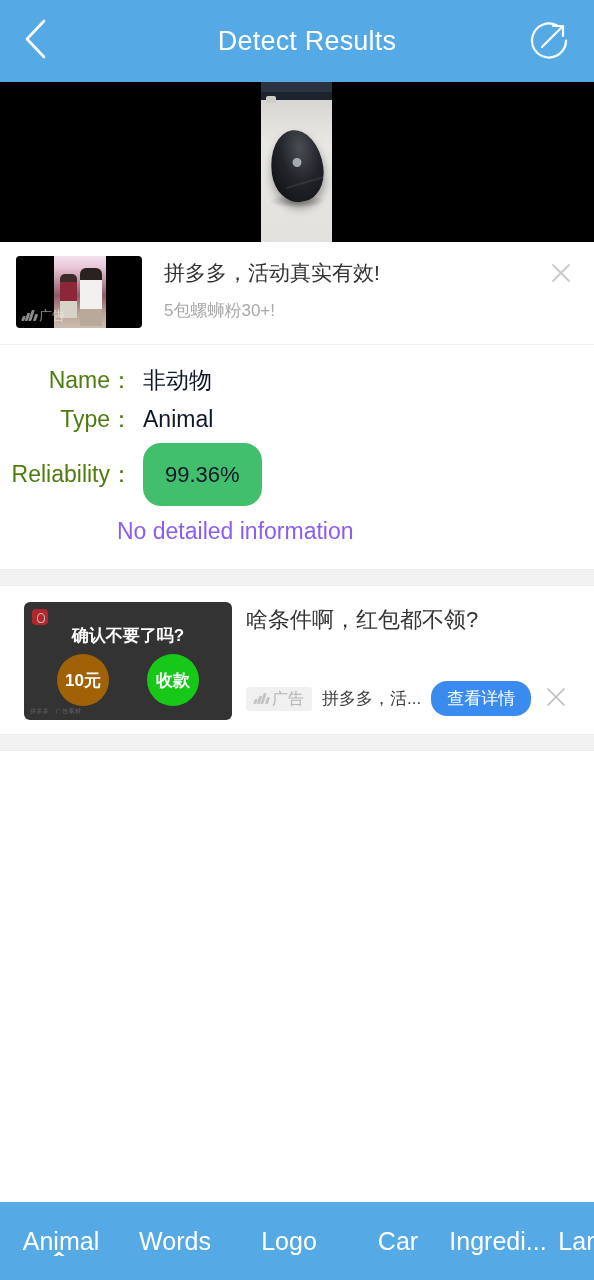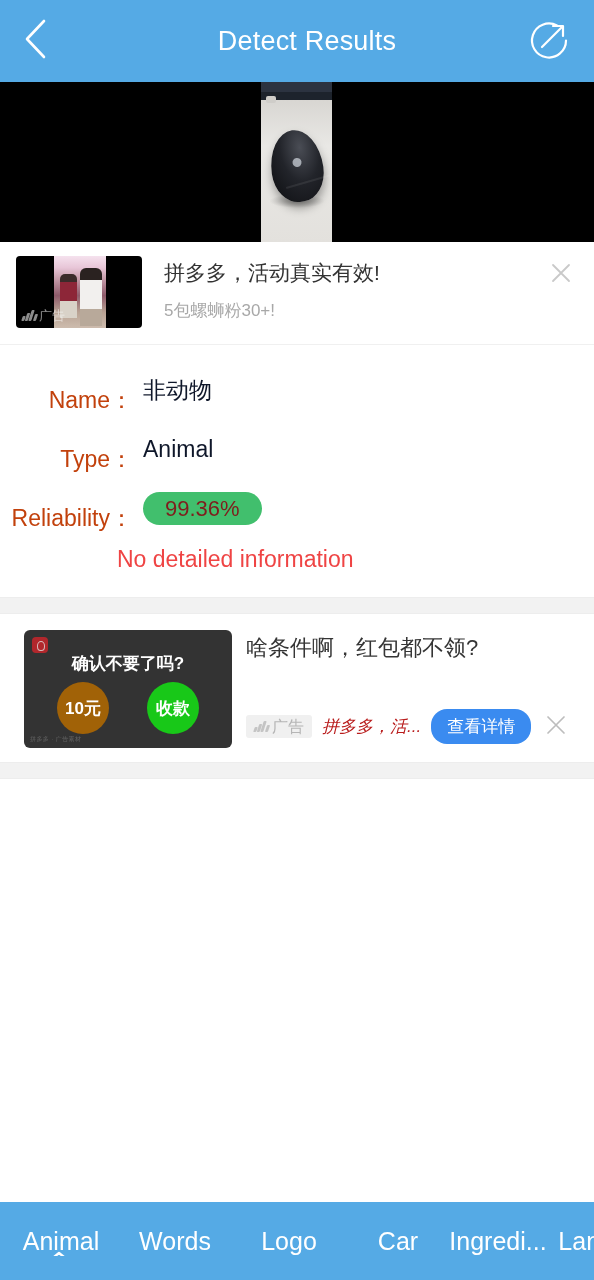--- a/index.html
+++ b/index.html
@@ -246,46 +246,45 @@
     display: flex;
     align-items: center;
     justify-content: flex-start;
     padding: 0 0 0 0;
     margin-bottom: 8px;
   }
   .res-label {
     width: 143px;
     text-align: right;
     font-size: 23px;
-    color: #c2410c;
+    color: #4d7c0f;
     padding-right: 10px;
     box-sizing: border-box;
     white-space: nowrap;
-    margin-top: 20px;
   }
   .res-value {
     font-size: 23px;
     color: #0f172a;
   }
   .pill {
     display: inline-block;
     background: #41bf6d;
-    color: #7f1d1d;
+    color: #0f172a;
     font-size: 22px;
-    padding: 4px 22px;
+    padding: 19px 22px;
     border-radius: 18px;
     line-height: 1.15;
   }
   .res-link-wrap {
     padding-left: 117px;
     margin-top: 12px;
   }
   .res-link {
     font-size: 23px;
-    color: #ef4444;
+    color: #8b5cf6;
     cursor: pointer;
   }
 
   
   .sep {
     height: 15px;
     background: #f2f2f2;
     border-top: 1px solid #ededed;
     border-bottom: 1px solid #ededed;
   }
@@ -395,26 +394,25 @@
     color: #b6b6b6;
     font-size: 16px;
     padding: 3px 8px;
     border-radius: 3px;
     line-height: 1.1;
     white-space: nowrap;
   }
   .wm-bars.dark i { background: #c4c4c4; }
   .ad2-brand {
     font-size: 17px;
-    color: #b91c1c;
+    color: #404040;
     white-space: nowrap;
     overflow: hidden;
     text-overflow: ellipsis;
     max-width: 110px;
-    font-style: italic;
   }
   .ad2-cta {
     background: #3a8bf0;
     color: #ffffff;
     font-size: 17px;
     border-radius: 16px;
     padding: 6px 16px;
     cursor: pointer;
     white-space: nowrap;
     border: none;

